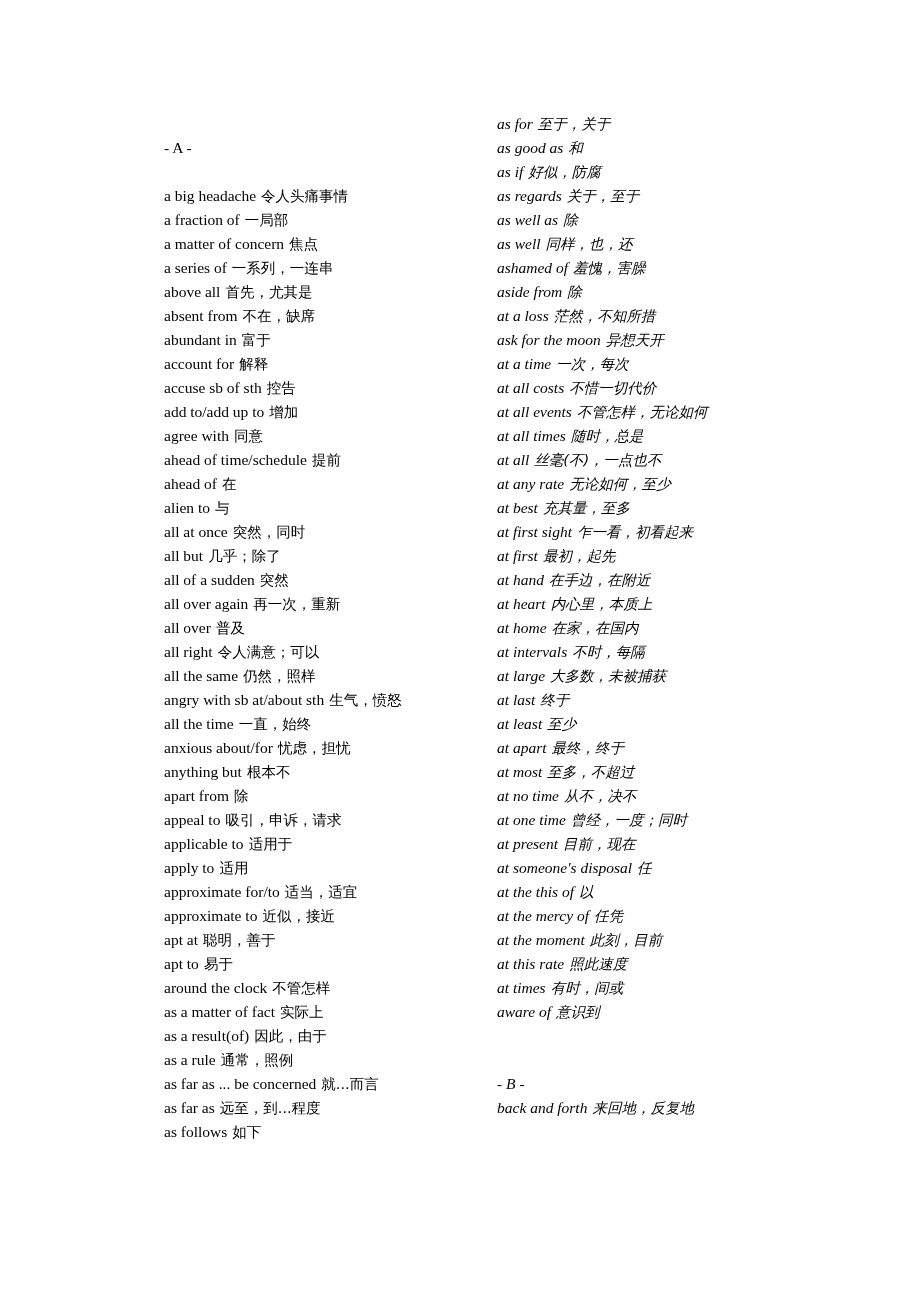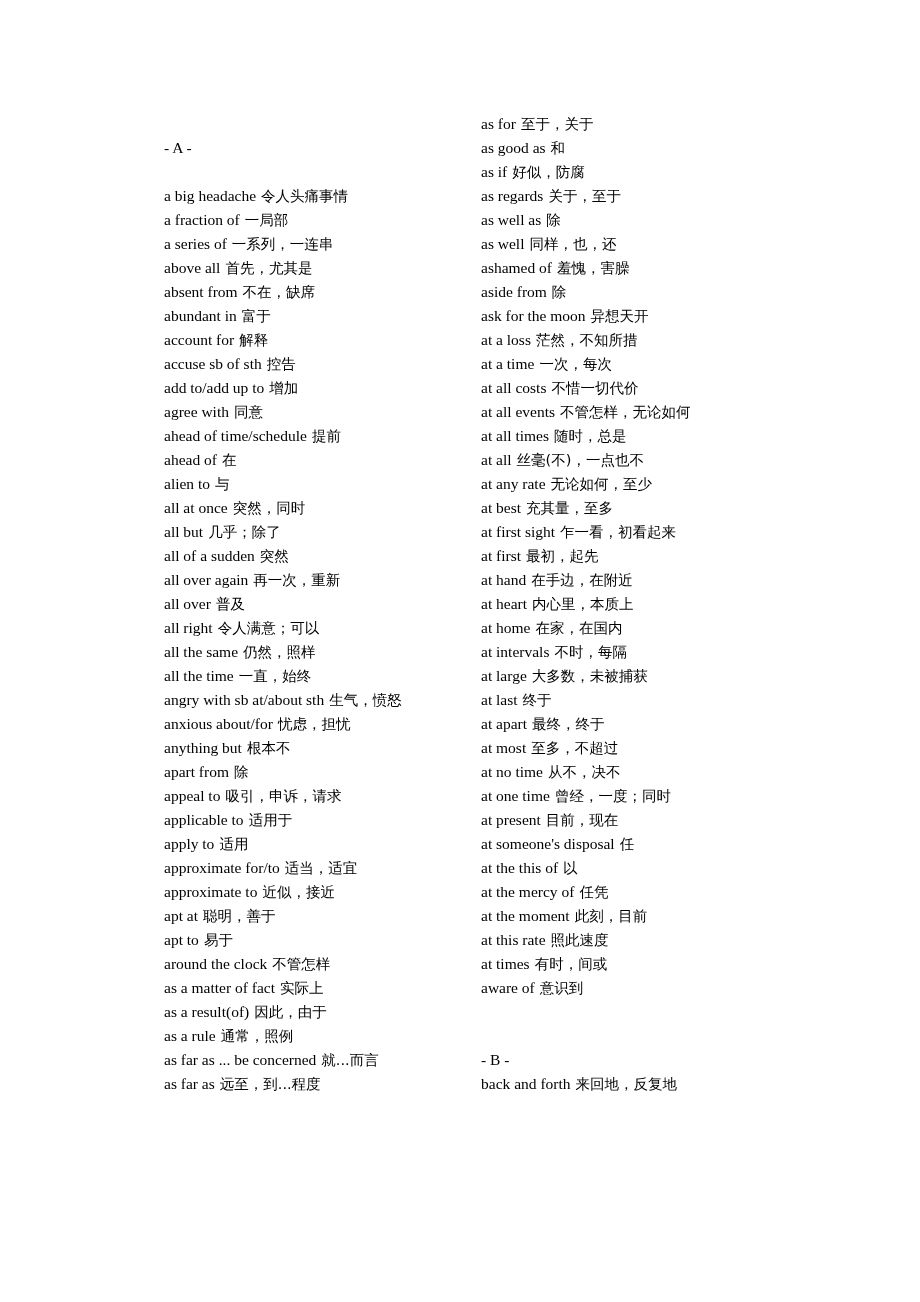--- a/index.html
+++ b/index.html
@@ -20,21 +20,21 @@
     overflow: hidden;
     box-sizing: border-box;
   }
   .column {
     position: absolute;
     top: 0;
     font-size: 15.5px;
     line-height: 24px;
   }
   .column-left  { left: 164px; width: 300px; }
-  .column-right { left: 481px; width: 320px; }
+  .column-right { left: 497px; width: 320px; font-style: italic; }
 
   .entry {
     white-space: nowrap;
     font-size: 15.5px;
     line-height: 24px;
     height: 24px;
   }
   .entry .term {
     font-family: "Liberation Serif", "DejaVu Serif", serif;
   }
@@ -57,86 +57,89 @@
 <body>
 
 <div class="page">
 
   <div class="column column-left" style="top:136px;">
     <div class="section-letter">- A -</div>
     <div class="spacer"></div>
     <div id="left-entries">
         <div class="entry"><span class="term">a big headache</span><span class="gloss">令人头痛事情</span></div>
         <div class="entry"><span class="term">a fraction of</span><span class="gloss">一局部</span></div>
+        <div class="entry"><span class="term">a matter of concern</span><span class="gloss">焦点</span></div>
         <div class="entry"><span class="term">a series of</span><span class="gloss">一系列，一连串</span></div>
         <div class="entry"><span class="term">above all</span><span class="gloss">首先，尤其是</span></div>
         <div class="entry"><span class="term">absent from</span><span class="gloss">不在，缺席</span></div>
         <div class="entry"><span class="term">abundant in</span><span class="gloss">富于</span></div>
         <div class="entry"><span class="term">account for</span><span class="gloss">解释</span></div>
         <div class="entry"><span class="term">accuse sb of sth</span><span class="gloss">控告</span></div>
         <div class="entry"><span class="term">add to/add up to</span><span class="gloss">增加</span></div>
         <div class="entry"><span class="term">agree with</span><span class="gloss">同意</span></div>
         <div class="entry"><span class="term">ahead of time/schedule</span><span class="gloss">提前</span></div>
         <div class="entry"><span class="term">ahead of</span><span class="gloss">在</span></div>
         <div class="entry"><span class="term">alien to</span><span class="gloss">与</span></div>
         <div class="entry"><span class="term">all at once</span><span class="gloss">突然，同时</span></div>
         <div class="entry"><span class="term">all but</span><span class="gloss">几乎；除了</span></div>
         <div class="entry"><span class="term">all of a sudden</span><span class="gloss">突然</span></div>
         <div class="entry"><span class="term">all over again</span><span class="gloss">再一次，重新</span></div>
         <div class="entry"><span class="term">all over</span><span class="gloss">普及</span></div>
         <div class="entry"><span class="term">all right</span><span class="gloss">令人满意；可以</span></div>
         <div class="entry"><span class="term">all the same</span><span class="gloss">仍然，照样</span></div>
+        <div class="entry"><span class="term">angry with sb at/about sth</span><span class="gloss">生气，愤怒</span></div>
         <div class="entry"><span class="term">all the time</span><span class="gloss">一直，始终</span></div>
-        <div class="entry"><span class="term">angry with sb at/about sth</span><span class="gloss">生气，愤怒</span></div>
         <div class="entry"><span class="term">anxious about/for</span><span class="gloss">忧虑，担忧</span></div>
         <div class="entry"><span class="term">anything but</span><span class="gloss">根本不</span></div>
         <div class="entry"><span class="term">apart from</span><span class="gloss">除</span></div>
         <div class="entry"><span class="term">appeal to</span><span class="gloss">吸引，申诉，请求</span></div>
         <div class="entry"><span class="term">applicable to</span><span class="gloss">适用于</span></div>
         <div class="entry"><span class="term">apply to</span><span class="gloss">适用</span></div>
         <div class="entry"><span class="term">approximate for/to</span><span class="gloss">适当，适宜</span></div>
         <div class="entry"><span class="term">approximate to</span><span class="gloss">近似，接近</span></div>
         <div class="entry"><span class="term">apt at</span><span class="gloss">聪明，善于</span></div>
         <div class="entry"><span class="term">apt to</span><span class="gloss">易于</span></div>
         <div class="entry"><span class="term">around the clock</span><span class="gloss">不管怎样</span></div>
         <div class="entry"><span class="term">as a matter of fact</span><span class="gloss">实际上</span></div>
         <div class="entry"><span class="term">as a result(of)</span><span class="gloss">因此，由于</span></div>
         <div class="entry"><span class="term">as a rule</span><span class="gloss">通常，照例</span></div>
         <div class="entry"><span class="term">as far as ... be concerned</span><span class="gloss">就...而言</span></div>
         <div class="entry"><span class="term">as far as</span><span class="gloss">远至，到...程度</span></div>
+        <div class="entry"><span class="term">as follows</span><span class="gloss">如下</span></div>
       </div>
   </div>
 
   <div class="column column-right" style="top:112px;">
     <div id="right-entries">
         <div class="entry"><span class="term">as for</span><span class="gloss">至于，关于</span></div>
         <div class="entry"><span class="term">as good as</span><span class="gloss">和</span></div>
         <div class="entry"><span class="term">as if</span><span class="gloss">好似，防腐</span></div>
         <div class="entry"><span class="term">as regards</span><span class="gloss">关于，至于</span></div>
         <div class="entry"><span class="term">as well as</span><span class="gloss">除</span></div>
         <div class="entry"><span class="term">as well</span><span class="gloss">同样，也，还</span></div>
         <div class="entry"><span class="term">ashamed of</span><span class="gloss">羞愧，害臊</span></div>
         <div class="entry"><span class="term">aside from</span><span class="gloss">除</span></div>
+        <div class="entry"><span class="term">at a loss</span><span class="gloss">茫然，不知所措</span></div>
         <div class="entry"><span class="term">ask for the moon</span><span class="gloss">异想天开</span></div>
-        <div class="entry"><span class="term">at a loss</span><span class="gloss">茫然，不知所措</span></div>
         <div class="entry"><span class="term">at a time</span><span class="gloss">一次，每次</span></div>
         <div class="entry"><span class="term">at all costs</span><span class="gloss">不惜一切代价</span></div>
         <div class="entry"><span class="term">at all events</span><span class="gloss">不管怎样，无论如何</span></div>
         <div class="entry"><span class="term">at all times</span><span class="gloss">随时，总是</span></div>
         <div class="entry"><span class="term">at all</span><span class="gloss">丝毫(不)，一点也不</span></div>
         <div class="entry"><span class="term">at any rate</span><span class="gloss">无论如何，至少</span></div>
         <div class="entry"><span class="term">at best</span><span class="gloss">充其量，至多</span></div>
         <div class="entry"><span class="term">at first sight</span><span class="gloss">乍一看，初看起来</span></div>
         <div class="entry"><span class="term">at first</span><span class="gloss">最初，起先</span></div>
         <div class="entry"><span class="term">at hand</span><span class="gloss">在手边，在附近</span></div>
         <div class="entry"><span class="term">at heart</span><span class="gloss">内心里，本质上</span></div>
         <div class="entry"><span class="term">at home</span><span class="gloss">在家，在国内</span></div>
         <div class="entry"><span class="term">at intervals</span><span class="gloss">不时，每隔</span></div>
         <div class="entry"><span class="term">at large</span><span class="gloss">大多数，未被捕获</span></div>
         <div class="entry"><span class="term">at last</span><span class="gloss">终于</span></div>
+        <div class="entry"><span class="term">at least</span><span class="gloss">至少</span></div>
         <div class="entry"><span class="term">at apart</span><span class="gloss">最终，终于</span></div>
         <div class="entry"><span class="term">at most</span><span class="gloss">至多，不超过</span></div>
         <div class="entry"><span class="term">at no time</span><span class="gloss">从不，决不</span></div>
         <div class="entry"><span class="term">at one time</span><span class="gloss">曾经，一度；同时</span></div>
         <div class="entry"><span class="term">at present</span><span class="gloss">目前，现在</span></div>
         <div class="entry"><span class="term">at someone's disposal</span><span class="gloss">任</span></div>
         <div class="entry"><span class="term">at the this of</span><span class="gloss">以</span></div>
         <div class="entry"><span class="term">at the mercy of</span><span class="gloss">任凭</span></div>
         <div class="entry"><span class="term">at the moment</span><span class="gloss">此刻，目前</span></div>
         <div class="entry"><span class="term">at this rate</span><span class="gloss">照此速度</span></div>

